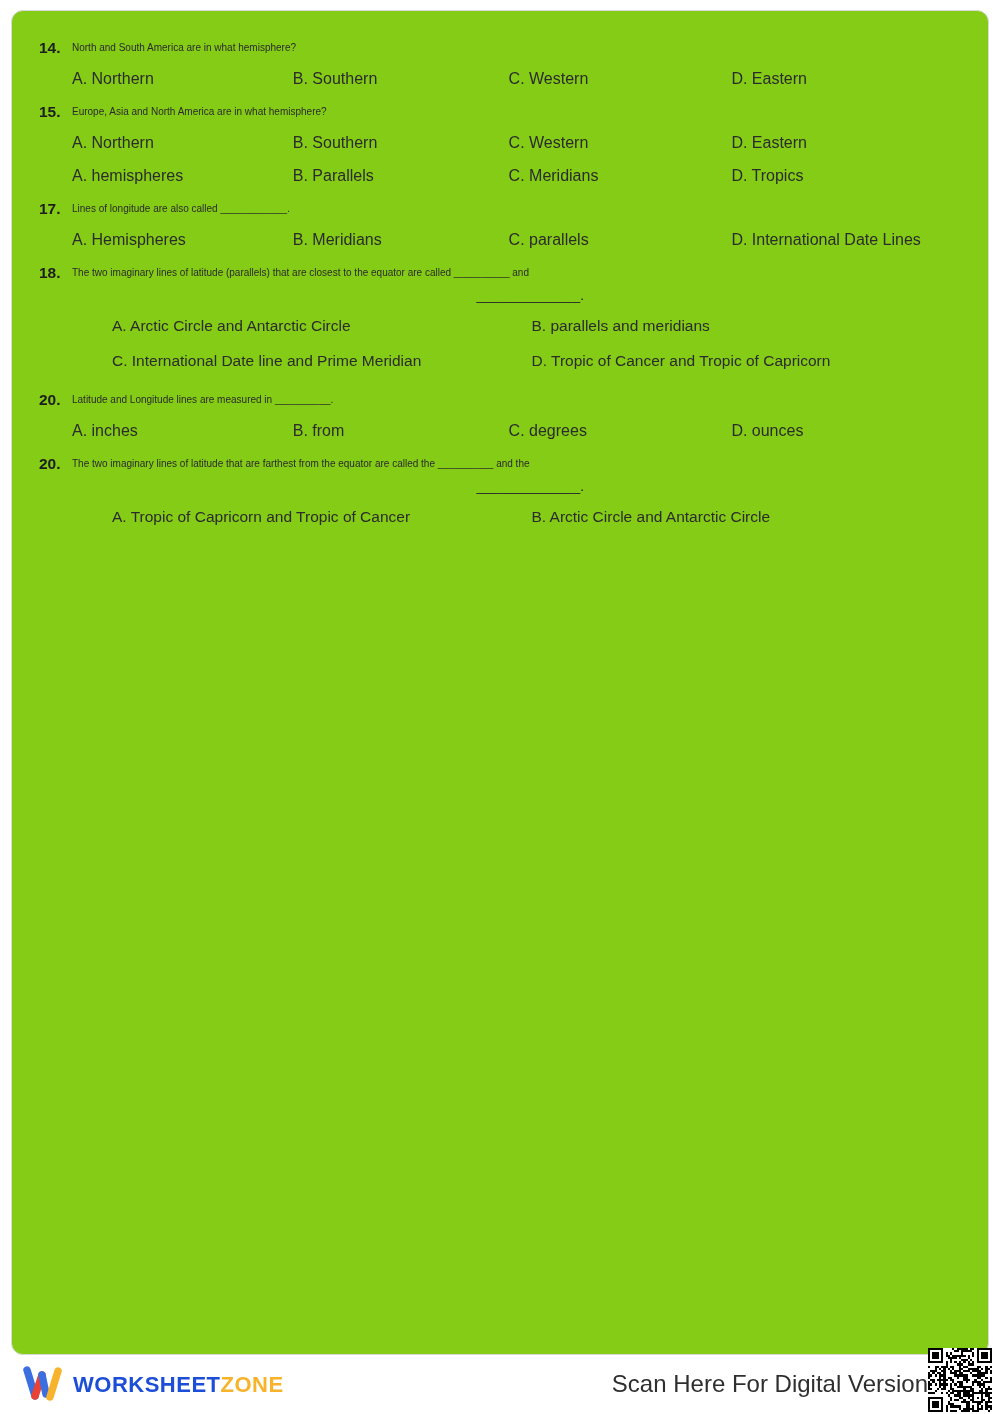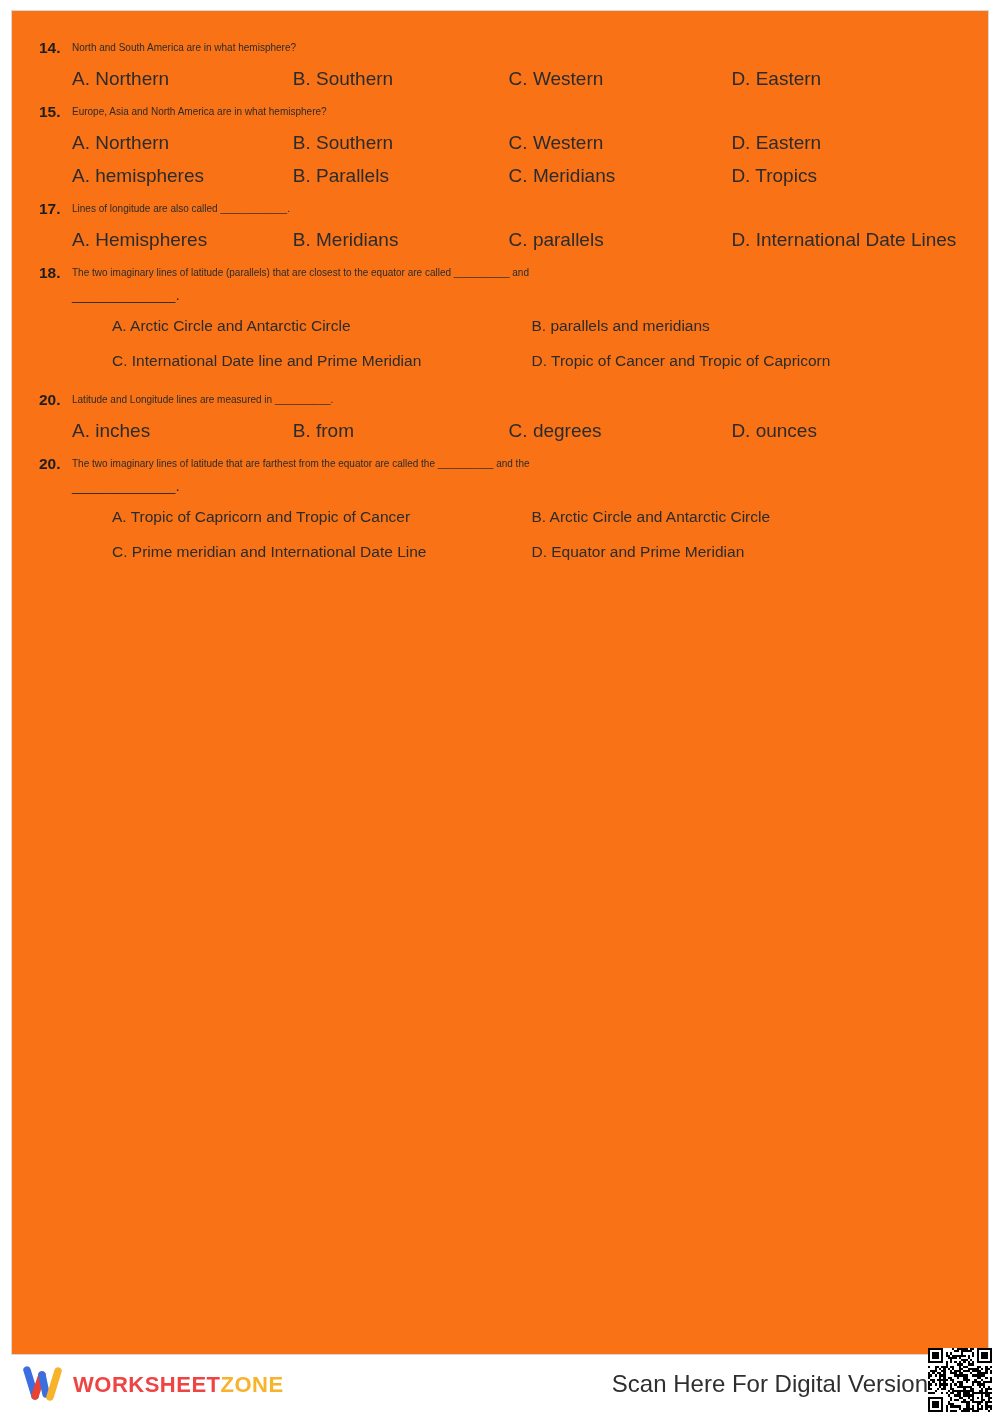--- a/index.html
+++ b/index.html
@@ -13,22 +13,22 @@
     color: #2a2a2a;
     position: relative;
     overflow: hidden;
   }
 
   .page-frame {
     position: absolute;
     left: 11px; top: 10px;
     width: 978px; height: 1345px;
     border: 1px solid #d8d8d8;
-    border-radius: 0;
-    background: #f97316;
+    border-radius: 12px;
+    background: #84cc16;
   }
 
   .content {
     position: absolute;
     left: 27px; top: 26px;
     width: 930px;
   }
 
   .q-block { margin-bottom: 11px; }
 
@@ -48,30 +48,31 @@
   .q-text {
     font-size: 10px;
     line-height: 22px;
     color: #2b2b2b;
     flex: 1;
   }
   .q-text-cont {
     font-size: 15.5px;
     line-height: 22px;
     color: #2b2b2b;
-    margin-left: 33px;
+    margin-left: 53px;
+    text-align: center;
   }
 
   .opts {
     margin-left: 33px;
     margin-top: 9px;
     display: flex;
   }
   .opts.cols4 .opt {
-    font-size: 19px;
+    font-size: 16px;
     line-height: 22px;
     color: #2b2b2b;
   }
   .opts.cols4 .opt:nth-child(1) { width: 223px; }
   .opts.cols4 .opt:nth-child(2) { width: 218px; }
   .opts.cols4 .opt:nth-child(3) { width: 225px; }
   .opts.cols4 .opt:nth-child(4) { width: 240px; }
 
   .opts.cols2 { display: block; }
   .opts.cols2 .opt-row {
@@ -106,21 +107,21 @@
     width: 42px; height: 38px;
     position: relative;
     margin-right: 9px;
   }
   .logo-text {
     font-size: 22px;
     font-weight: bold;
     letter-spacing: 0.5px;
     white-space: nowrap;
   }
-  .lt-blue { color: #ef4444; }
+  .lt-blue { color: #1d4ed8; }
   .lt-orange { color: #f7b32b; }
 
   .scan-text {
     position: absolute;
     right: 72px; top: 8px;
     font-size: 24px;
     color: #2f2f2f;
     white-space: nowrap;
   }
 
@@ -213,24 +214,20 @@
       <div class="q-block q-spacer-lg">
         <div class="q-row">
           <div class="q-num">20.</div>
           <div class="q-text">The two imaginary lines of latitude that are farthest from the equator are called the __________  and the</div>
         </div>
         <div class="q-text-cont">____________.</div>
         <div class="opts cols2">
           <div class="opt-row">
             <div class="opt">A. Tropic of Capricorn and Tropic of Cancer</div>
             <div class="opt">B. Arctic Circle and Antarctic Circle</div>
-          </div>
-          <div class="opt-row">
-            <div class="opt">C. Prime meridian and International Date Line</div>
-            <div class="opt">D. Equator and Prime Meridian</div>
           </div>
         </div>
       </div>
     </div>
 </div>
 
 <div class="footer">
   <div class="logo">
     <div class="logo-mark">
       <svg width="42" height="38" viewBox="0 0 42 38" xmlns="http://www.w3.org/2000/svg">

